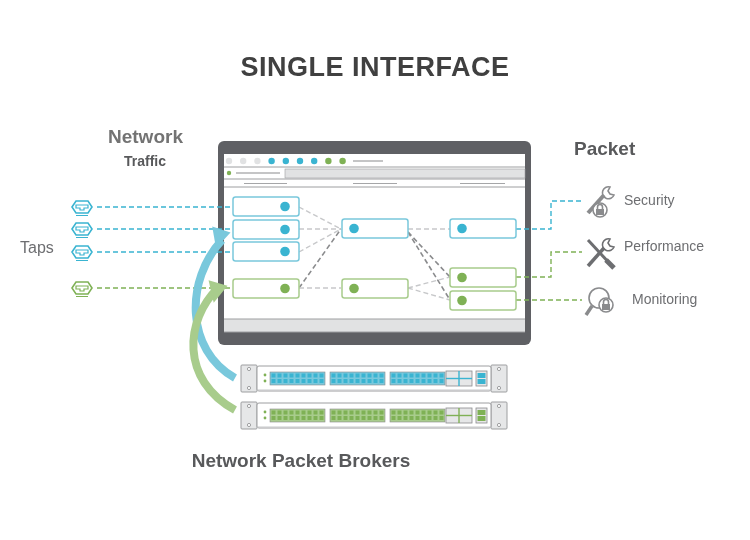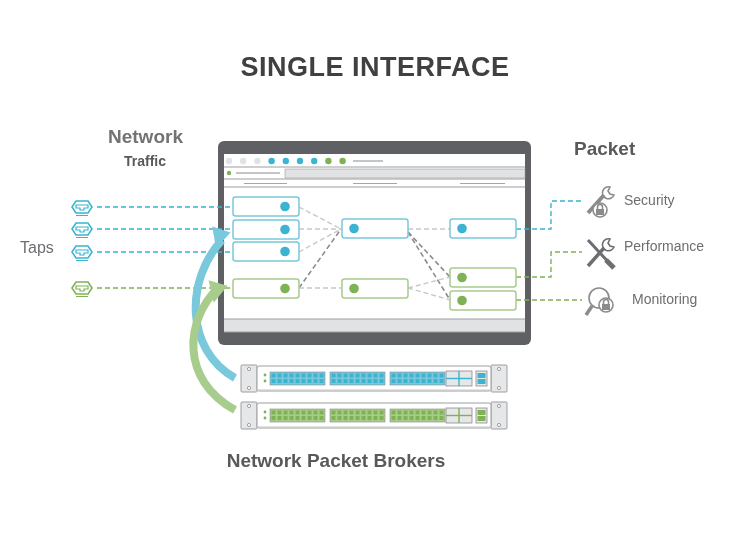--- a/index.html
+++ b/index.html
@@ -9,21 +9,21 @@
   #title { left:0; width:750px; top:52px; text-align:center; font-size:27px; font-weight:bold;
            color:#404040; letter-spacing:0.5px; }
   #nt1 { left:108px; top:126px; font-size:19px; font-weight:bold; color:#737373; }
   #nt2 { left:124px; top:153px; font-size:14px; font-weight:bold; color:#58595b; }
   #tools { left:574px; top:138px; font-size:19px; font-weight:bold; color:#58595b; }
   #taps { left:20px; top:239px; font-size:16px; color:#6d6e71; }
   .toollbl { font-size:14px; color:#6d6e71; }
   #sec { left:624px; top:192px; }
   #perf { left:624px; top:238px; }
   #mon { left:632px; top:291px; }
-  #npb { left:0; width:602px; top:450px; text-align:center; font-size:19px; font-weight:bold; color:#58595b;margin-left:35px; }
+  #npb { left:0; width:602px; top:450px; text-align:center; font-size:19px; font-weight:bold; color:#58595b; }
   svg#diagram { position:absolute; left:0; top:0; }
 </style>
 </head>
 <body>
 
 <svg id="diagram" width="750" height="540" viewBox="0 0 750 540">
   <defs>
     <marker id="arrBlue" markerWidth="6" markerHeight="6" refX="3" refY="3" orient="auto">
       <path d="M0,0 L6,3 L0,6 Z" fill="#79c8dc"></path>
     </marker>

